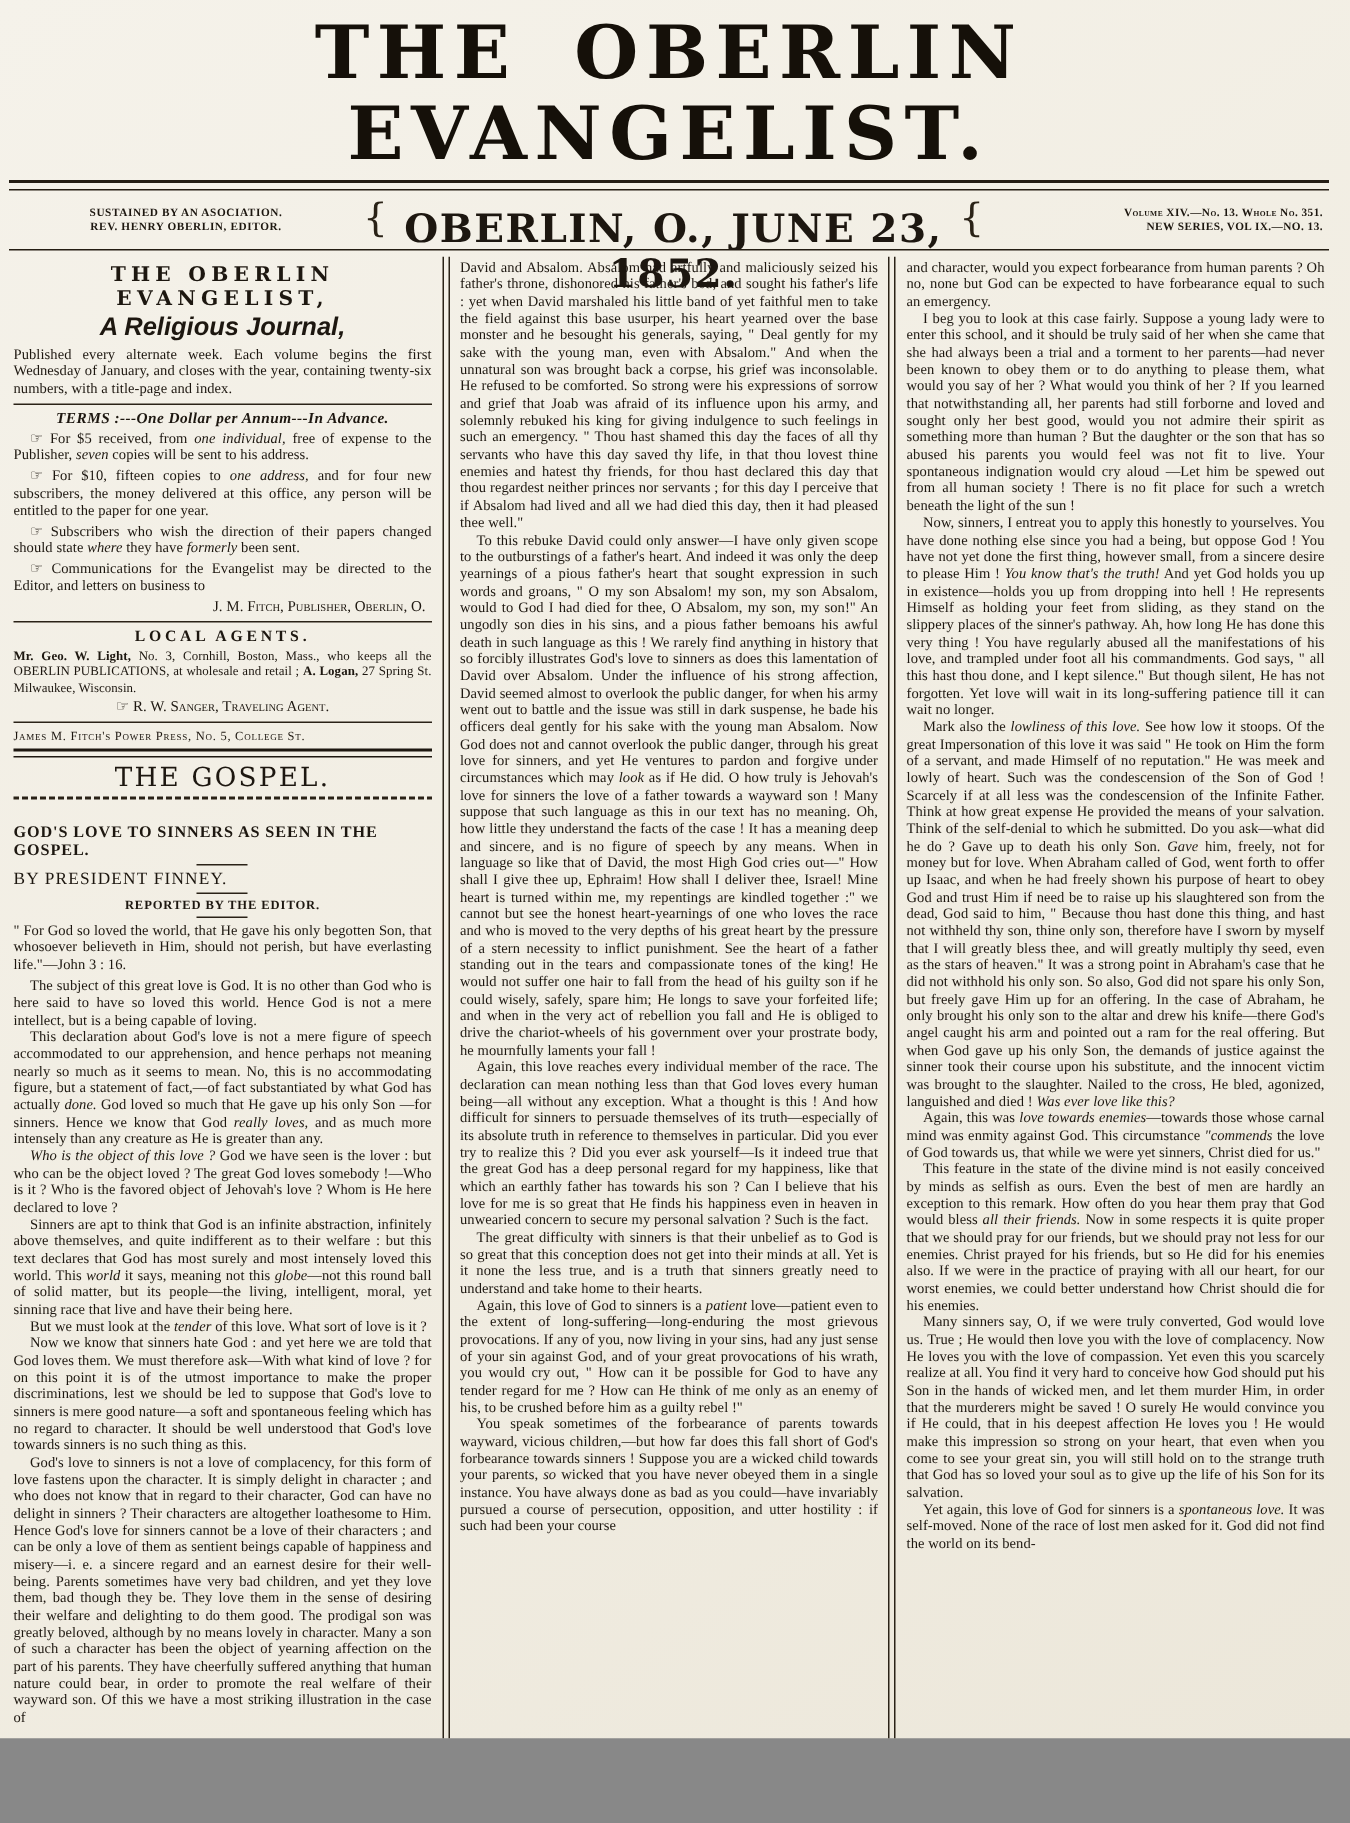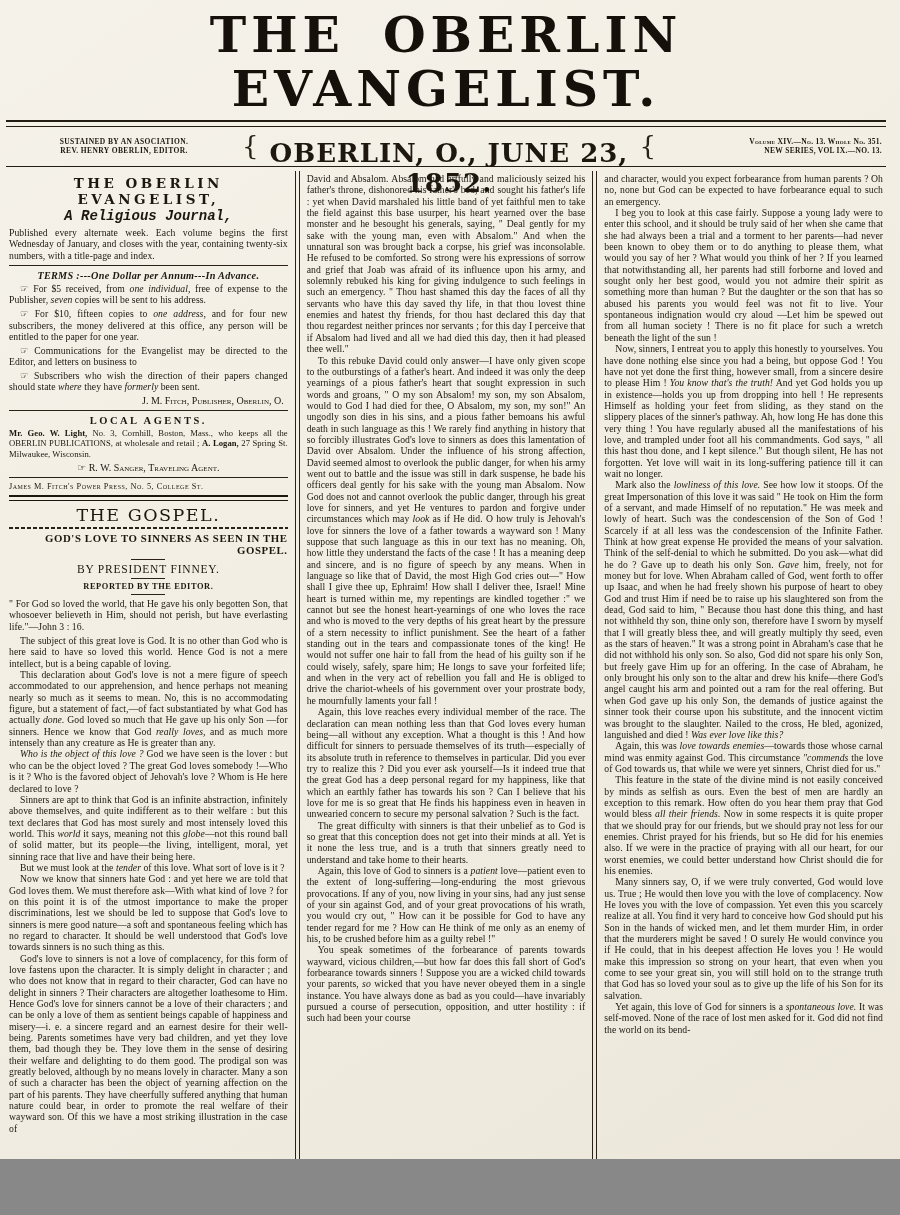--- a/index.html
+++ b/index.html
@@ -26,36 +26,36 @@
   .columns{display:flex;margin:2px 2px 0 2px;height:1096px;overflow:hidden;}
   .col{flex:1;padding:2px 7px 0 7px;min-width:0;}
   .colrule{width:3px;border-left:1px solid #2a2217;border-right:1px solid #2a2217;margin:0;}
   .col p{
     margin:0;font-size:9.7px;line-height:11.35px;text-align:justify;
     text-indent:11px;letter-spacing:.05px;
   }
   .col p.noindent{text-indent:0;}
   
   .jtitle{text-align:center;font-weight:bold;font-size:13.5px;letter-spacing:3.5px;margin:2px 0 1px 0;font-family:"DejaVu Serif",serif;}
-  .jsub{text-align:center;font-style:italic;font-weight:bold;font-size:14px;margin:1px 0 3px 0;font-family:Liberation Mono, monospace;}
+  .jsub{text-align:center;font-style:italic;font-weight:bold;font-size:17px;margin:1px 0 3px 0;font-family:Liberation Sans, sans-serif;}
   .pubpara{margin-bottom:3px !important;}
   .rule-thin{height:0;border-top:1px solid #2a2217;margin:4px 0;}
   .rule-thin.short{width:34px;margin:3px auto;}
   .terms-head{text-align:center;font-weight:bold;font-size:10.2px;margin:2px 0;letter-spacing:.3px;font-style:italic;}
   .terms p{margin-bottom:2.5px;}
   .publine{text-align:right;font-size:10px;font-variant:small-caps;padding-right:4px;margin:1px 0 2px 0;}
   .agents-head{text-align:center;font-weight:bold;font-size:10.5px;letter-spacing:2.5px;margin:3px 0 2px 0;}
   .agents{font-size:8.6px !important;line-height:10.3px !important;}
   .travel{text-align:center;font-size:10px;font-variant:small-caps;margin:3px 0;}
   .press{text-align:left;font-size:8.3px;font-variant:small-caps;letter-spacing:.5px;margin:3px 0;}
   .rule-heavy{height:3px;border-top:2.5px solid #1d1710;border-bottom:1px solid #1d1710;margin:4px 0;}
   .sermon-head{text-align:center;font-size:17.5px;letter-spacing:1.5px;margin:4px 0 2px 0;font-family:"DejaVu Serif",serif;}
   .rule-wavy{height:2px;margin:2px 0 3px 0;background:repeating-linear-gradient(90deg,#2a2217 0 4px,transparent 4px 6px);}
-  .sermon-title{text-align:right;font-weight:bold;font-size:10.8px;letter-spacing:.6px;margin:3px 0 1px 0;}
-  .byline{text-align:center;font-size:11.5px;letter-spacing:.8px;margin:3px 0 1px 0;}
+  .sermon-title{text-align:left;font-weight:bold;font-size:10.8px;letter-spacing:.6px;margin:16px 0 1px 0;}
+  .byline{font-size:11.5px;letter-spacing:.8px;margin:3px 0 1px 0;}
   .reported{text-align:center;font-weight:bold;font-size:8.4px;letter-spacing:.6px;margin:2px 0 1px 0;}
   .scripture{margin:3px 0 3px 0 !important;}
 </style>
 </head>
 <body>
 
 <div class="page">
 
   <header>
     <h1 class="masthead-title">THE OBERLIN EVANGELIST.</h1>
@@ -80,22 +80,22 @@
 
     <section class="col">
       <div class="jtitle">THE OBERLIN EVANGELIST,</div>
       <div class="jsub">A Religious Journal,</div>
       <p class="pubpara noindent">Published every alternate week. Each volume begins the first Wednesday of January, and closes with the year, containing twenty-six numbers, with a title-page and index.</p>
       <div class="rule-thin"></div>
       <div class="terms-head">TERMS :---One Dollar per Annum---In Advance.</div>
       <div class="terms">
           <p>☞ For $5 received, from <i>one individual,</i> free of expense to the Publisher, <i>seven</i> copies will be sent to his address.</p>
           <p>☞ For $10, fifteen copies to <i>one address,</i> and for four new subscribers, the money delivered at this office, any person will be entitled to the paper for one year.</p>
+          <p>☞ Subscribers who wish the direction of their papers changed should state <i>where</i> they have <i>formerly</i> been sent.</p>
           <p>☞ Communications for the Evangelist may be directed to the Editor, and letters on business to</p>
-          <p>☞ Subscribers who wish the direction of their papers changed should state <i>where</i> they have <i>formerly</i> been sent.</p>
         </div>
       <div class="publine">J. M. Fitch, Publisher, Oberlin, O.</div>
       <div class="rule-thin"></div>
       <div class="agents-head">LOCAL AGENTS.</div>
       <p class="agents noindent"><b>Mr. Geo. W. Light,</b> No. 3, Cornhill, Boston, Mass., who keeps all the OBERLIN PUBLICATIONS, at wholesale and retail ; <b>A. Logan,</b> 27 Spring St. Milwaukee, Wisconsin.</p>
       <div class="travel">☞ R. W. Sanger, Traveling Agent.</div>
       <div class="rule-thin"></div>
       <div class="press">James M. Fitch's Power Press, No. 5, College St.</div>
       <div class="rule-heavy"></div>
       <div class="sermon-head">THE GOSPEL.</div>

